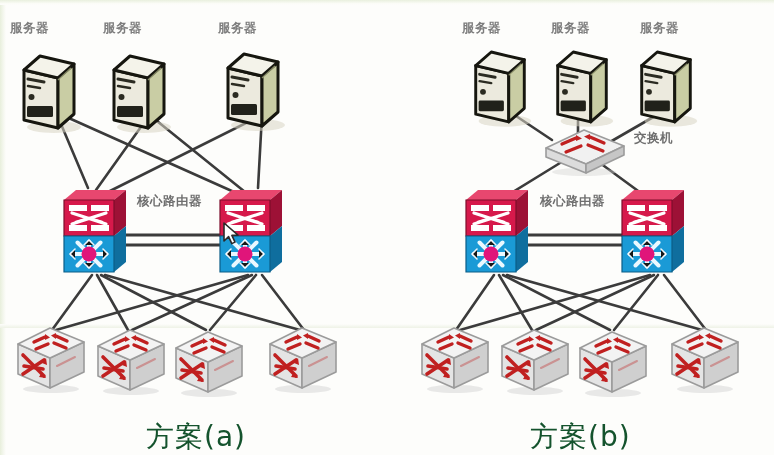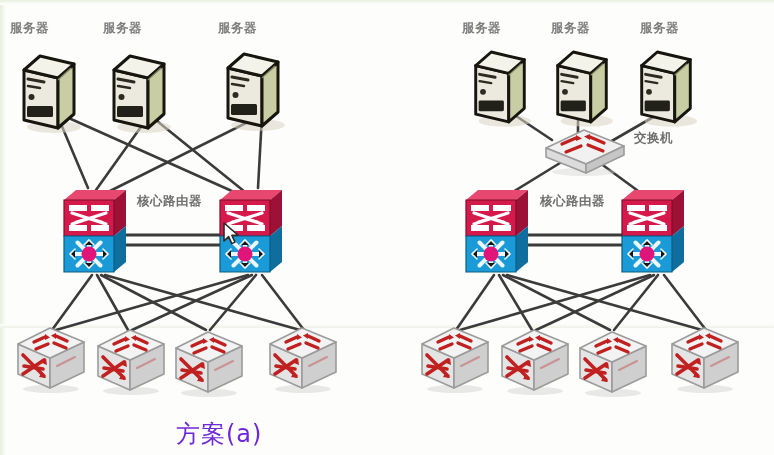--- a/index.html
+++ b/index.html
@@ -18,21 +18,21 @@
     background:linear-gradient(0deg,#eef2e6 0%,#fdfdfb 100%);}
 
   svg#diagram{position:absolute;left:0;top:0;width:774px;height:455px;}
 
   .cap{
     position:absolute;
     font-family:"DejaVu Sans","Liberation Sans",sans-serif;
     color:#4a4a4a;
     white-space:nowrap;
   }
-  .caption-main{font-size:24px;letter-spacing:1px;color:#6d28d9;margin-left:30px;}
+  .caption-main{font-size:28px;letter-spacing:1px;color:#14532d;}
   .node-label{font-size:12.5px;color:#7d7d7d;font-weight:bold;letter-spacing:.5px;}
   .inline-label{font-size:12.5px;color:#6f6f6f;font-weight:bold;letter-spacing:.5px;}
 
   #cursor{position:absolute;pointer-events:none;}
 </style>
 </head>
 <body>
 
 <div id="stage">
 
@@ -243,18 +243,19 @@
   <div class="cap caption-main" style="left:146px;top:418px;">方案(a)</div>
 
   <div class="cap node-label" style="left:462px;top:20px;">服务器</div>
   <div class="cap node-label" style="left:551px;top:20px;">服务器</div>
   <div class="cap node-label" style="left:640px;top:20px;">服务器</div>
 
   <div class="cap inline-label" style="left:634px;top:130px;">交换机</div>
 
   <div class="cap inline-label" style="left:540px;top:193px;">核心路由器</div>
 
+  <div class="cap caption-main" style="left:530px;top:418px;">方案(b)</div>
 
   <svg id="cursor" width="20" height="26" viewBox="0 0 20 26" style="left: 222px; top: 222px; display: block;">
     <path d="M2 1 L2 19 L6.6 14.6 L9.8 21.6 L13 20.1 L9.9 13.4 L16 13.2 Z" fill="#ffffff" stroke="#2b2b2b" stroke-width="1.6" stroke-linejoin="round"></path>
   </svg>
 
 </div>
 
 </body></html>

